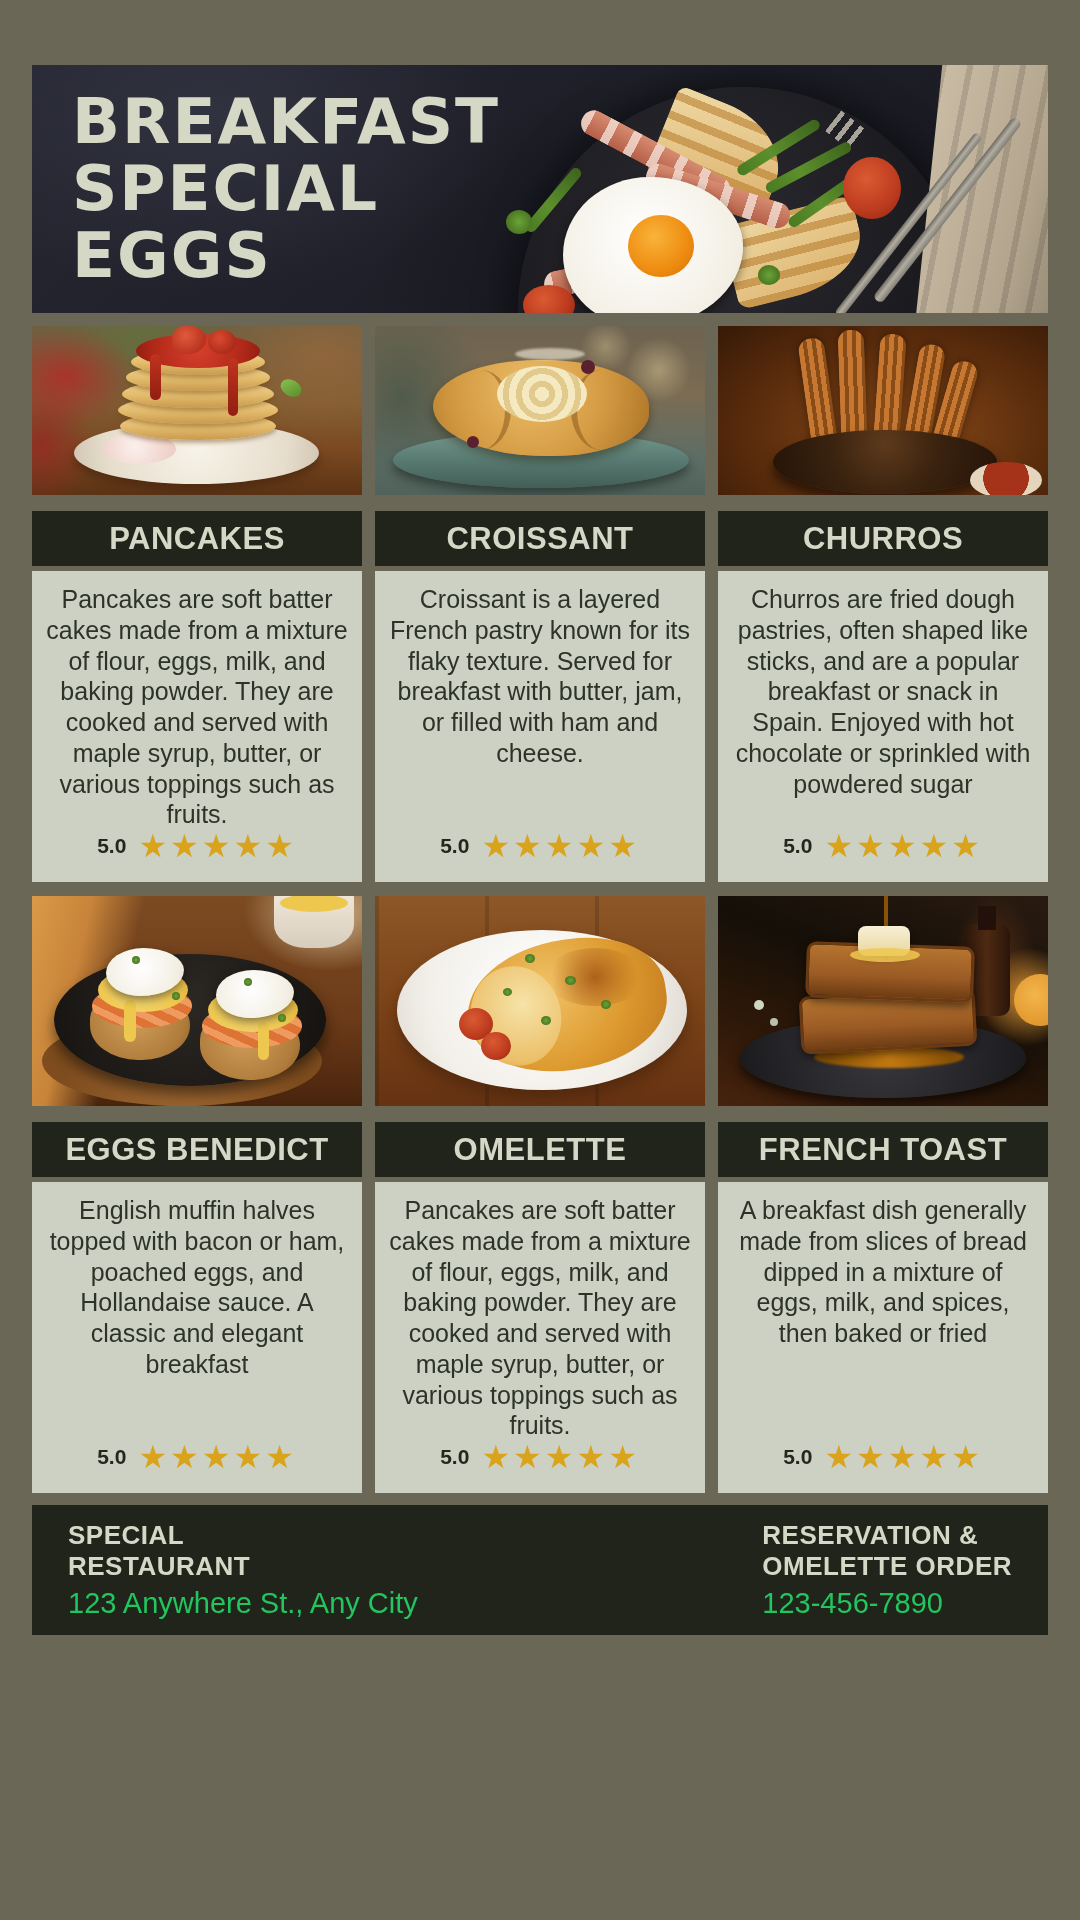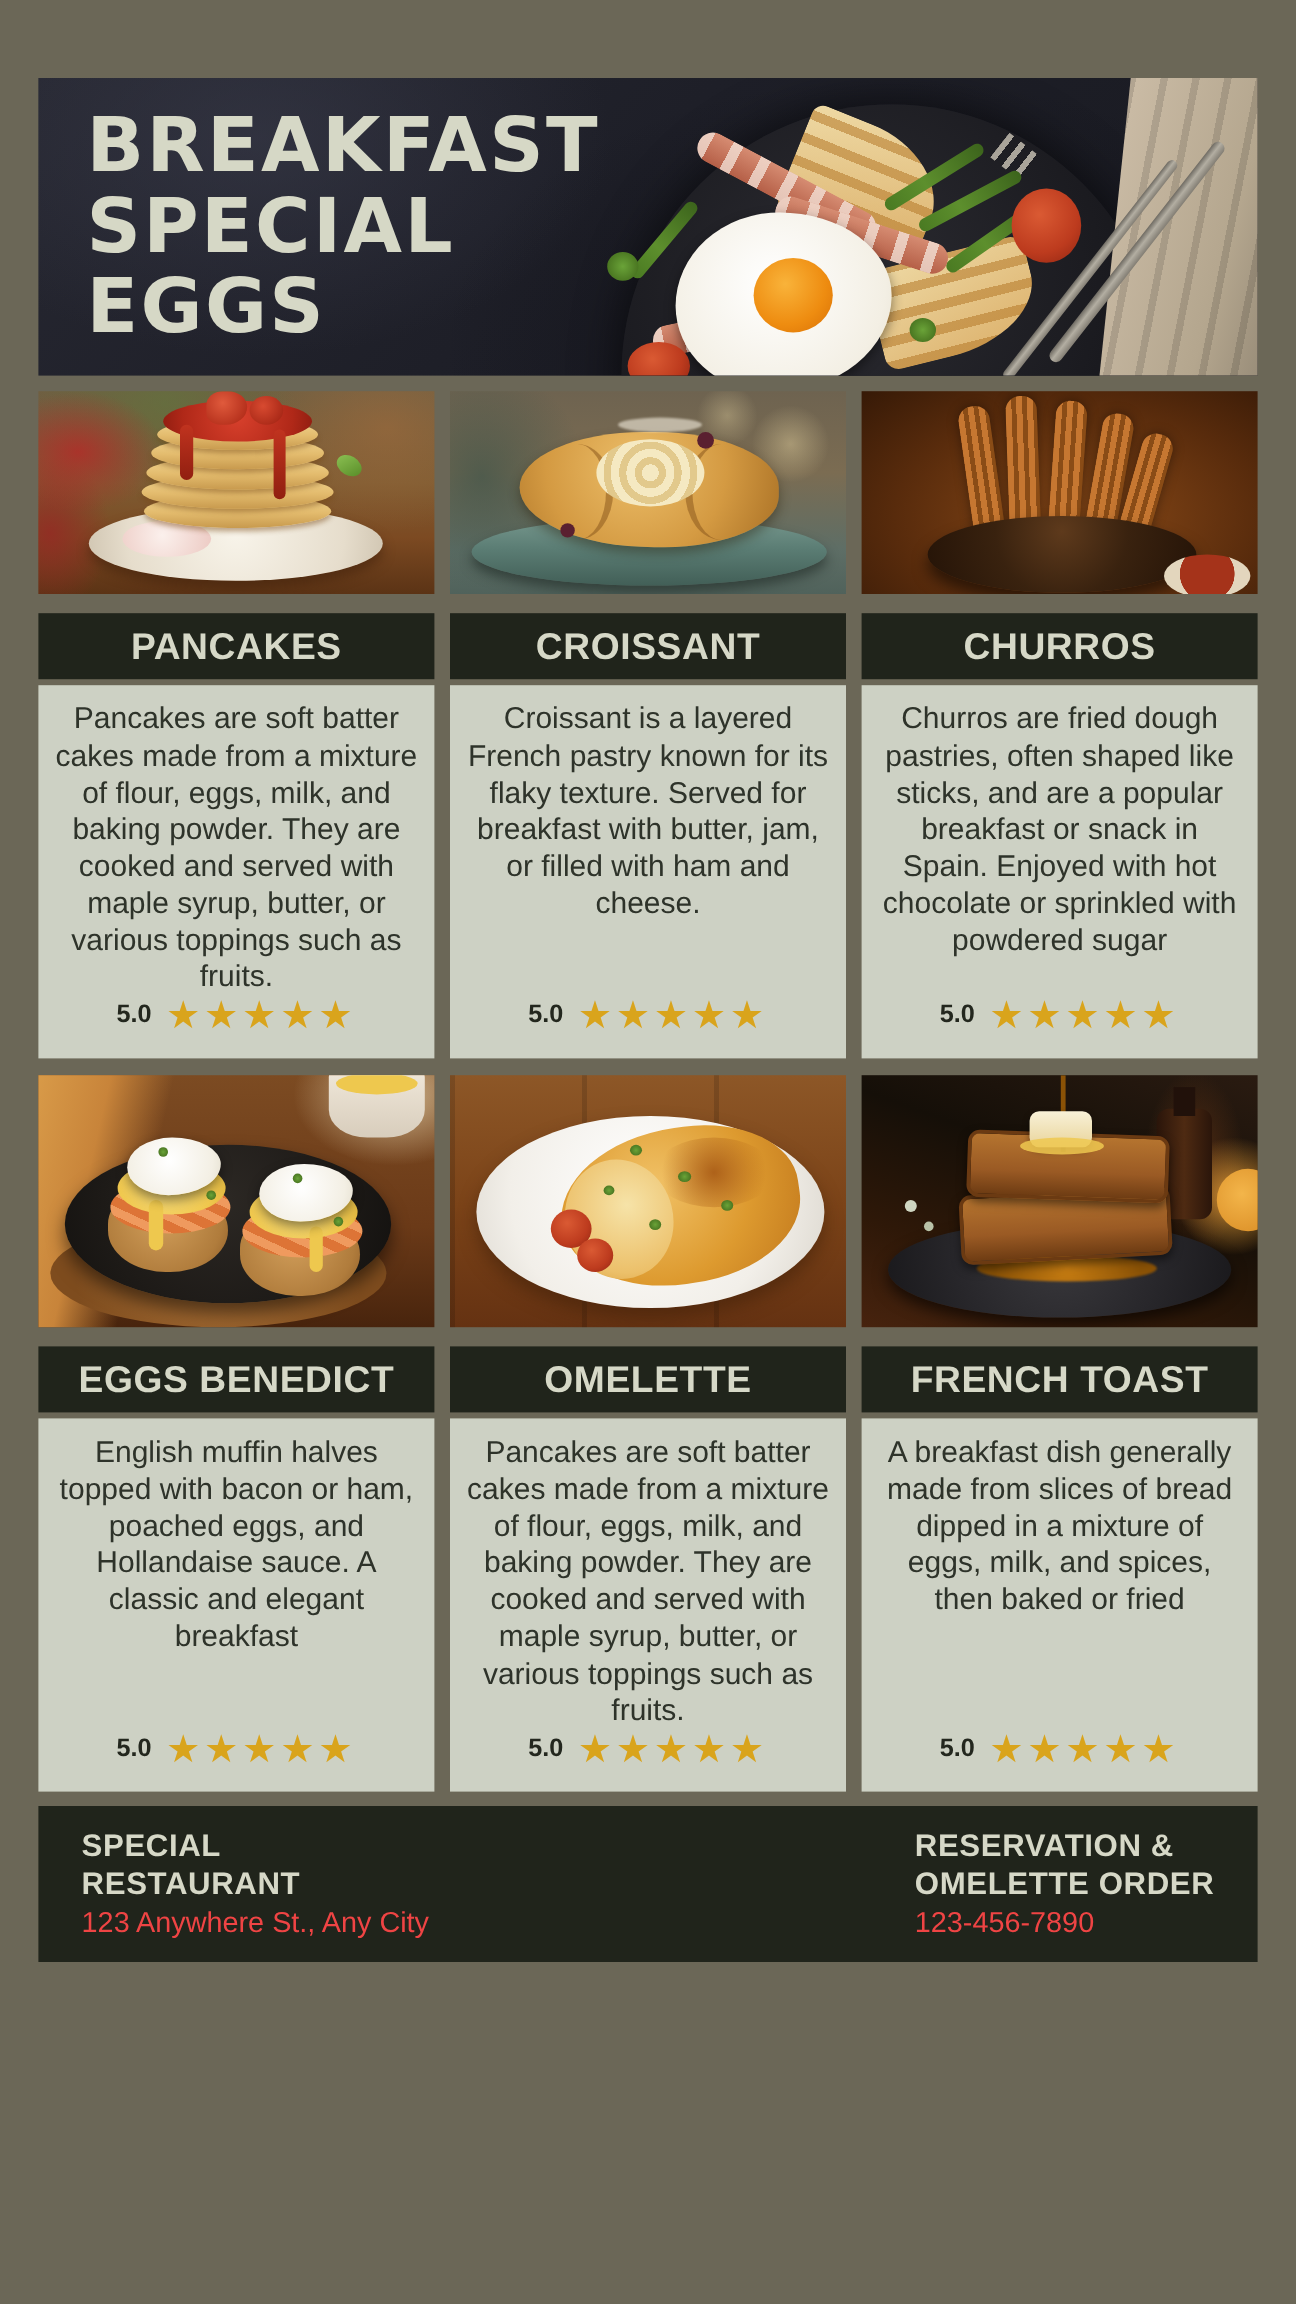--- a/index.html
+++ b/index.html
@@ -134,21 +134,21 @@
     background:linear-gradient(180deg, #b5742f 0%, #9a5a24 60%, #6e3c13 100%);
     border:3px solid #6b3a12; box-shadow:0 4px 8px rgba(0,0,0,.5); }
 
   
   .footer {
     margin-top:12px; width:1016px; height:130px; background:#20241b;
     display:flex; align-items:center; justify-content:space-between;
     padding:0 36px;
   }
   .footer .bold-line { font-weight:bold; font-size:26px; line-height:1.18; color:#d6d8c7; letter-spacing:.5px; }
-  .footer .plain-line { font-size:24px; color:#ef4444; margin-top:5px; }
+  .footer .plain-line { font-size:29px; color:#22c55e; margin-top:5px; }
   .footer-right { text-align:left; }
   .footer-right .plain-line { padding-right:14px; }
 </style>
 </head>
 <body>
 
 <div class="page">
 
   <div class="header">
     <div class="hero">

